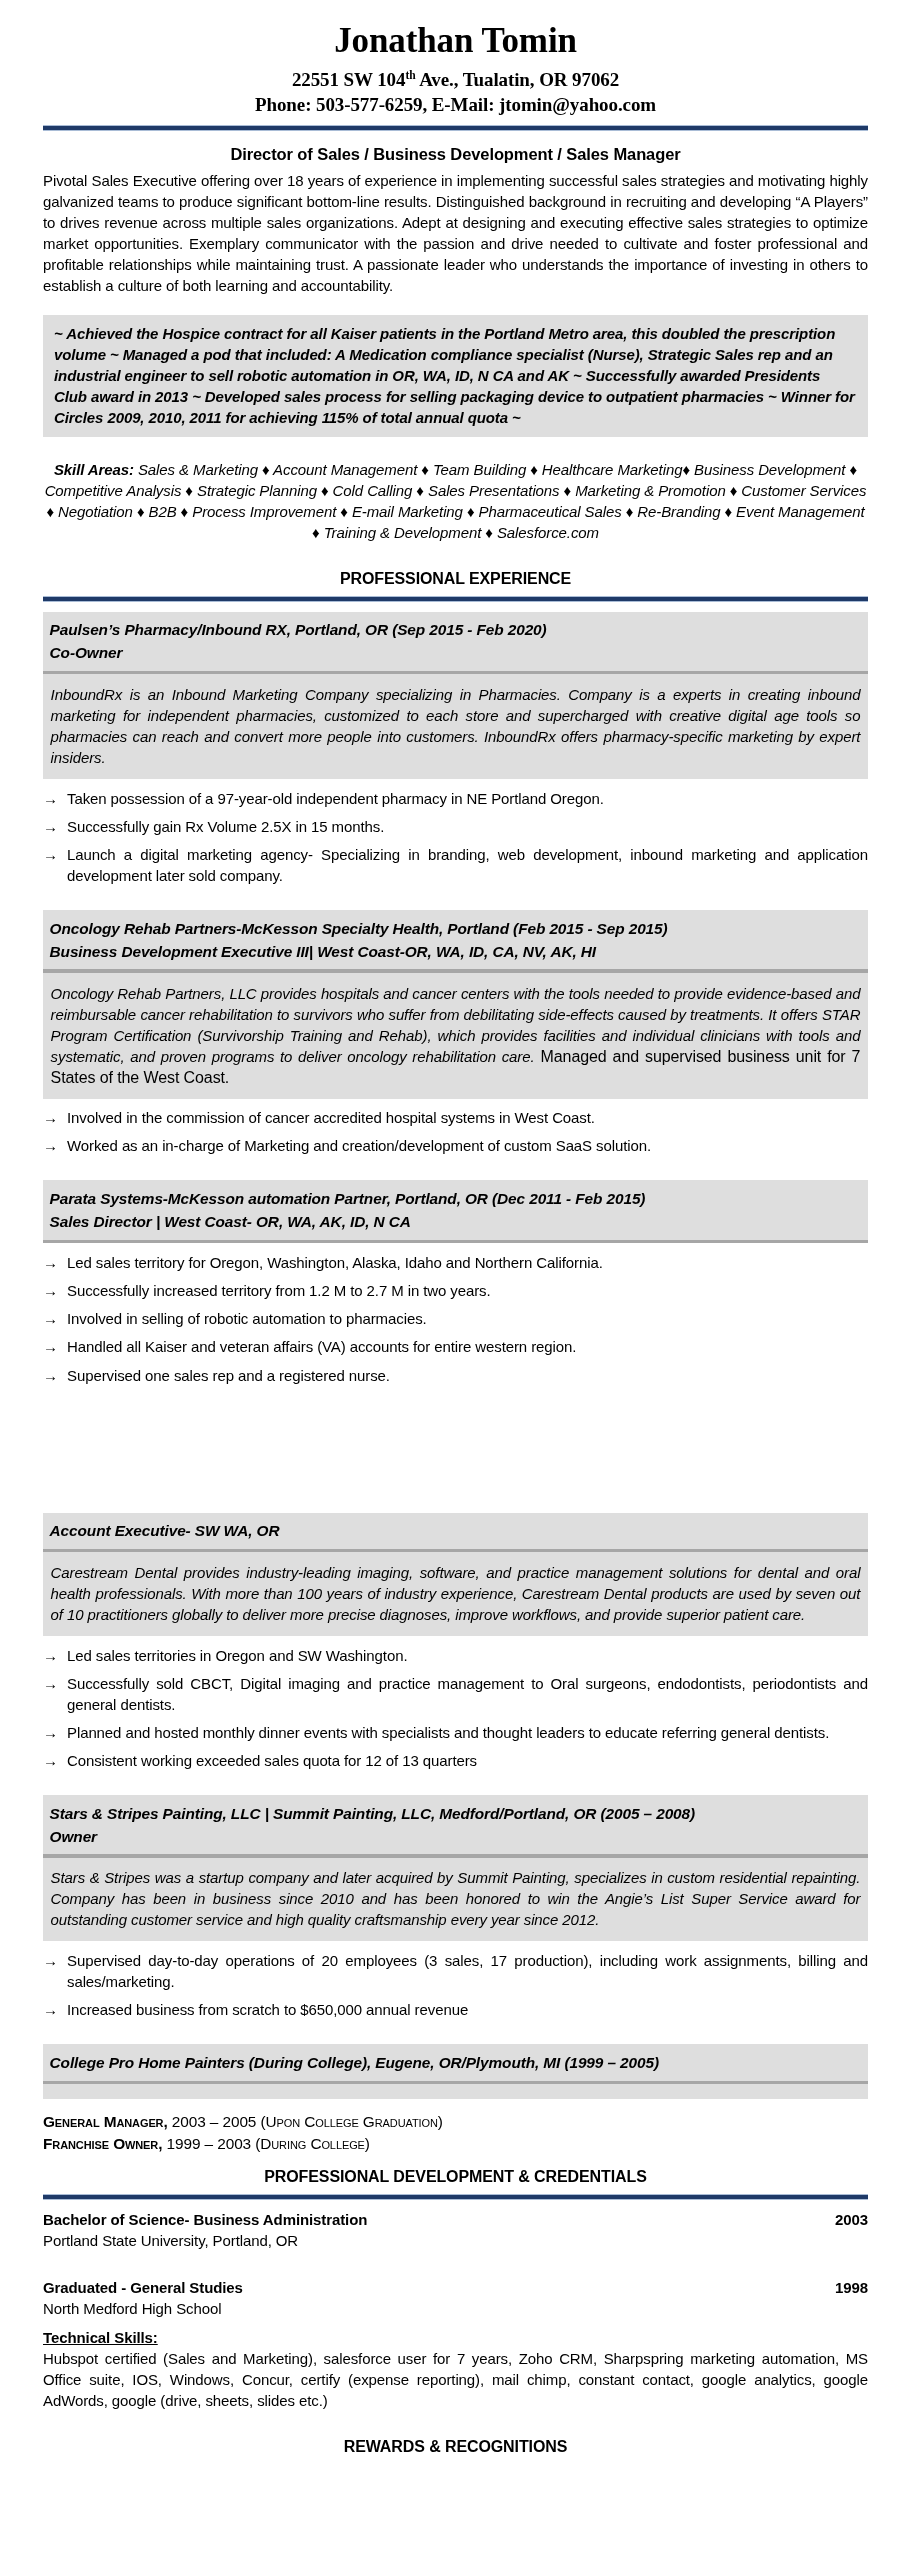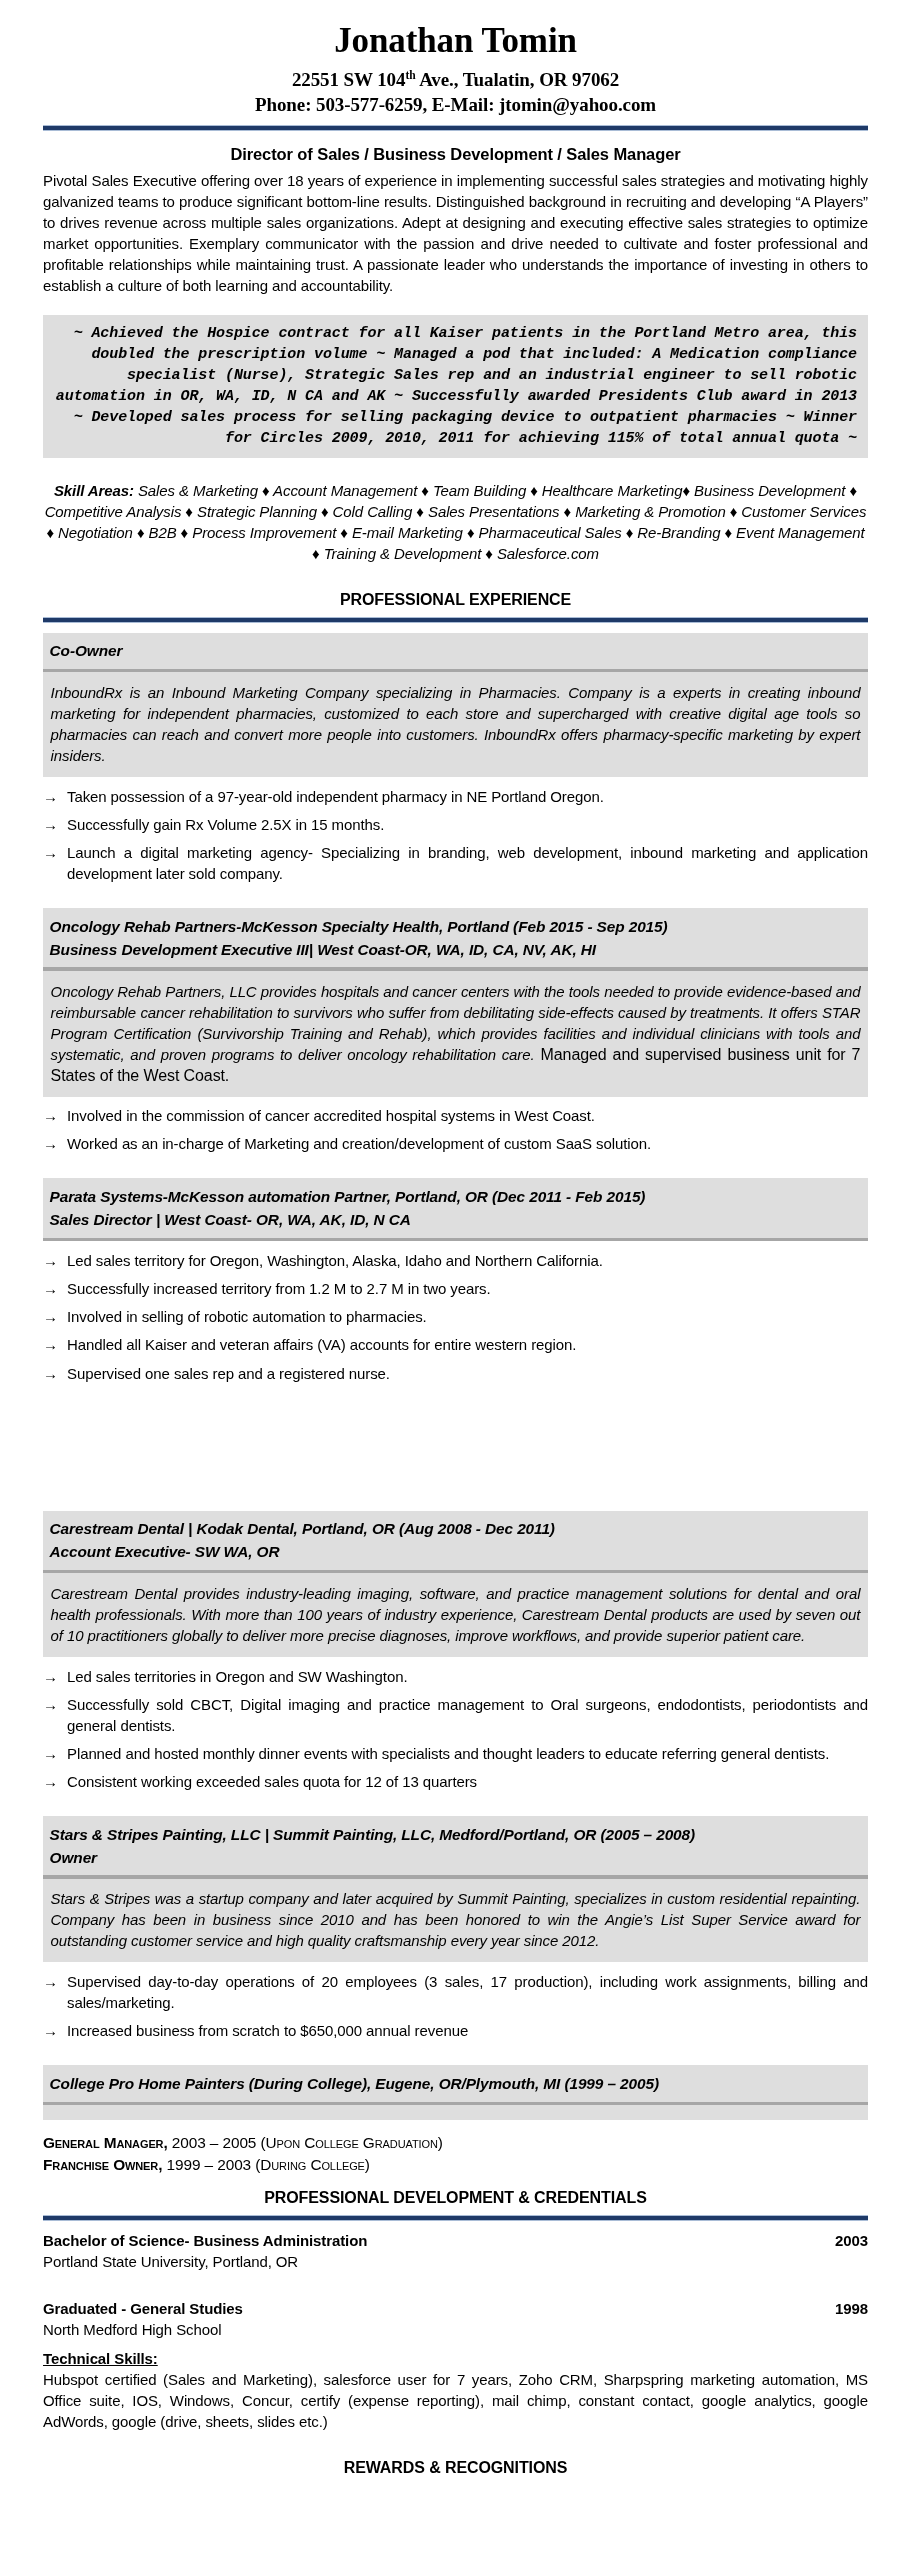--- a/index.html
+++ b/index.html
@@ -30,21 +30,21 @@
   .top-rule{margin-top:7.7px;}
   .hdr-title{
     font-size:16.5px;font-weight:bold;line-height:22px;
     margin:12px 0 3.3px 0;text-align:center;
   }
   
   .summary{text-align:justify;margin:5px 0 0 0;}
   
   .highlight-box{
     background:#DEDEDE;font-weight:bold;font-style:italic;
-    text-align:right;padding:8.8px 11px;margin:19px 0 0 0;font-family:Liberation Mono, monospace;
+    text-align:left;padding:8.8px 11px;margin:19px 0 0 0;
   }
   
   .skills{font-style:italic;text-align:center;margin:22px 0 0 0;}
   .skills-label{font-weight:bold;margin-top:36px;}
   
   .sec-head{
     font-size:16px;font-weight:bold;text-align:center;
     margin:25px 0 6.6px 0;line-height:21px;
   }
   
@@ -93,20 +93,21 @@
   <div class="highlight-box">~ Achieved the Hospice contract for all Kaiser patients in the Portland Metro area, this doubled the prescription volume ~ Managed a pod that included:  A Medication compliance specialist (Nurse), Strategic Sales rep and an industrial engineer to sell robotic automation in OR, WA, ID, N CA and AK ~ Successfully awarded Presidents Club award in 2013 ~ Developed sales process for selling packaging device to outpatient pharmacies ~ Winner for Circles 2009, 2010, 2011 for achieving 115% of total annual quota ~</div>
 
   <p class="skills"><span class="skills-label">Skill Areas:</span><span> Sales &amp; Marketing ♦ Account Management ♦ Team Building ♦ Healthcare Marketing♦ Business Development ♦ Competitive Analysis ♦ Strategic Planning ♦ Cold Calling ♦ Sales Presentations ♦ Marketing &amp; Promotion ♦ Customer Services ♦ Negotiation ♦ B2B ♦ Process Improvement ♦ E-mail Marketing ♦ Pharmaceutical Sales ♦ Re-Branding ♦ Event Management ♦ Training &amp; Development ♦ Salesforce.com</span></p>
 
   <div class="sec-head">PROFESSIONAL EXPERIENCE</div>
   <div class="rule-blue"></div>
 
   <section class="job" style="margin-top:10px;">
     <div class="job-shade">
       <div class="job-head">
+        <div class="job-title">Paulsen’s Pharmacy/Inbound RX, Portland, OR (Sep 2015 - Feb 2020)</div>
         <div class="job-role">Co-Owner</div>
       </div>
       <div class="rule-gray"></div>
       <p class="job-desc">InboundRx is an Inbound Marketing Company specializing in Pharmacies. Company is a experts in creating inbound marketing for independent pharmacies, customized to each store and supercharged with creative digital age tools so pharmacies can reach and convert more people into customers. InboundRx offers pharmacy-specific marketing by expert insiders.</p>
     </div>
     <ul class="bullets">
       <li>
           <span class="arr">→</span>
           <span class="btxt">Taken possession of a 97-year-old independent pharmacy in NE Portland Oregon.</span>
         </li>
@@ -170,21 +171,20 @@
       <li>
           <span class="arr">→</span>
           <span class="btxt">Supervised one sales rep and a registered nurse.</span>
         </li>
     </ul>
   </section>
 
   <section class="job pagebreak-gap">
     <div class="job-shade">
       <div class="job-head">
-        <div class="job-title">Carestream Dental | Kodak Dental, Portland, OR (Aug 2008 - Dec 2011)</div>
         <div class="job-role">Account Executive- SW WA, OR</div>
       </div>
       <div class="rule-gray"></div>
       <p class="job-desc">Carestream Dental provides industry-leading imaging, software, and practice management solutions for dental and oral health professionals. With more than 100 years of industry experience, Carestream Dental products are used by seven out of 10 practitioners globally to deliver more precise diagnoses, improve workflows, and provide superior patient care.</p>
     </div>
     <ul class="bullets">
       <li>
           <span class="arr">→</span>
           <span class="btxt">Led sales territories in Oregon and SW Washington.</span>
         </li>

